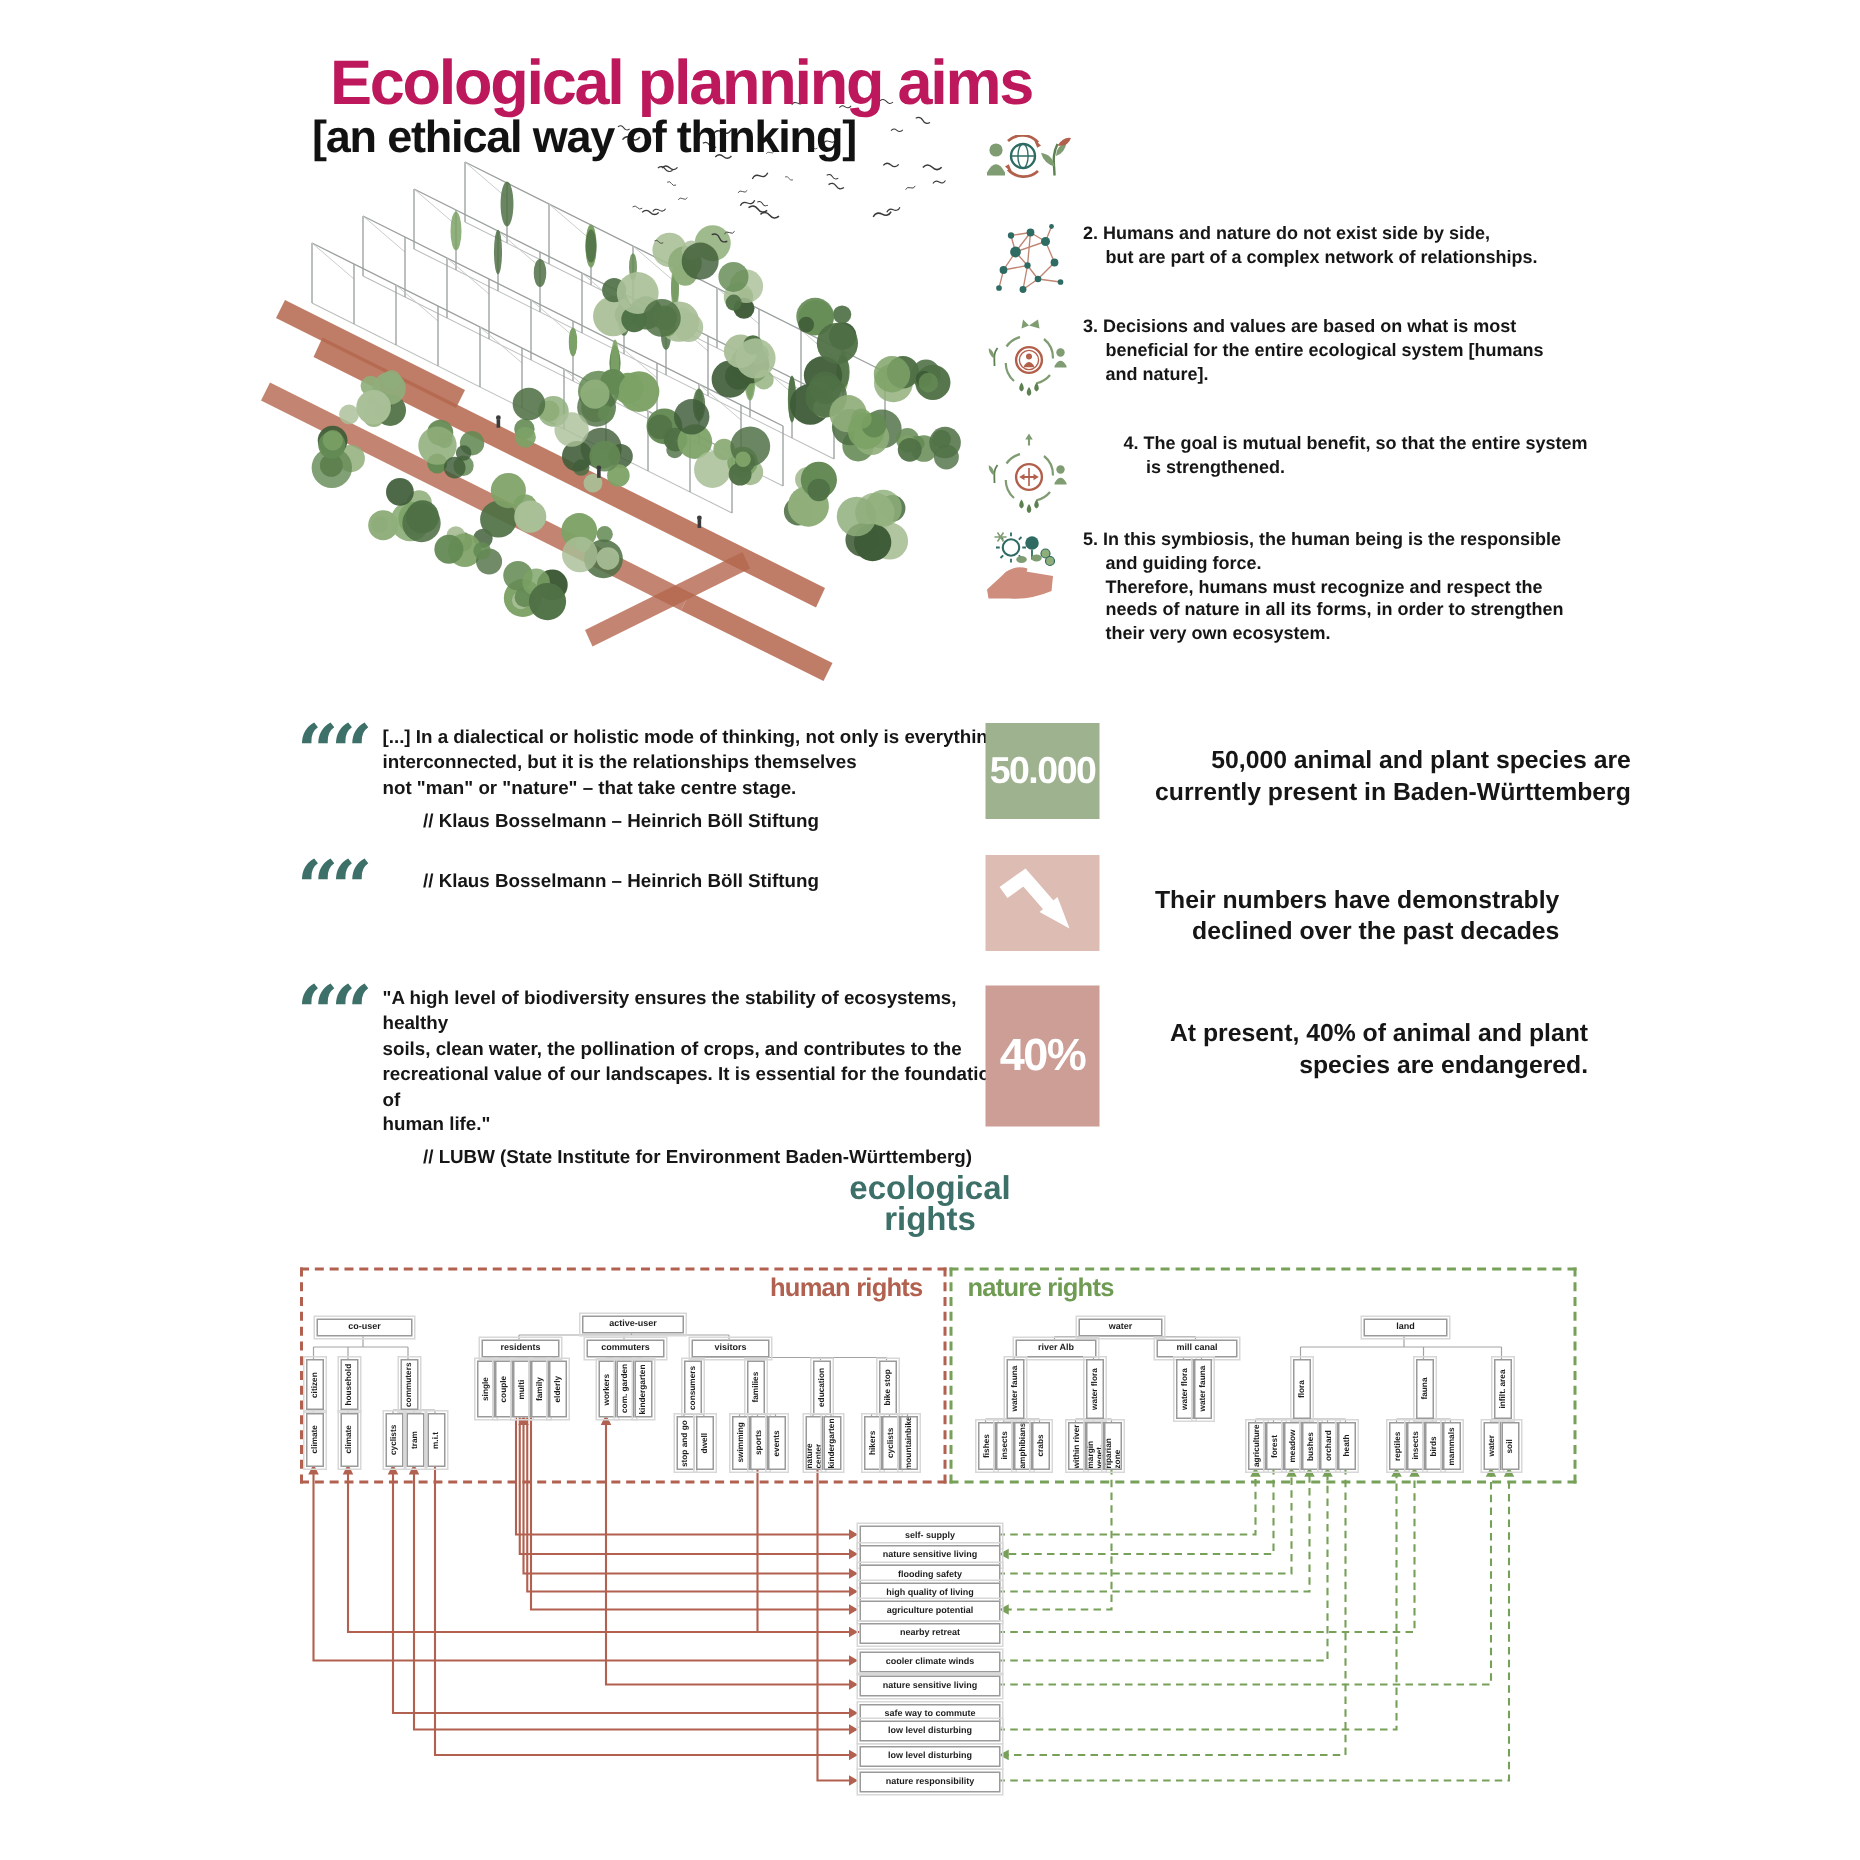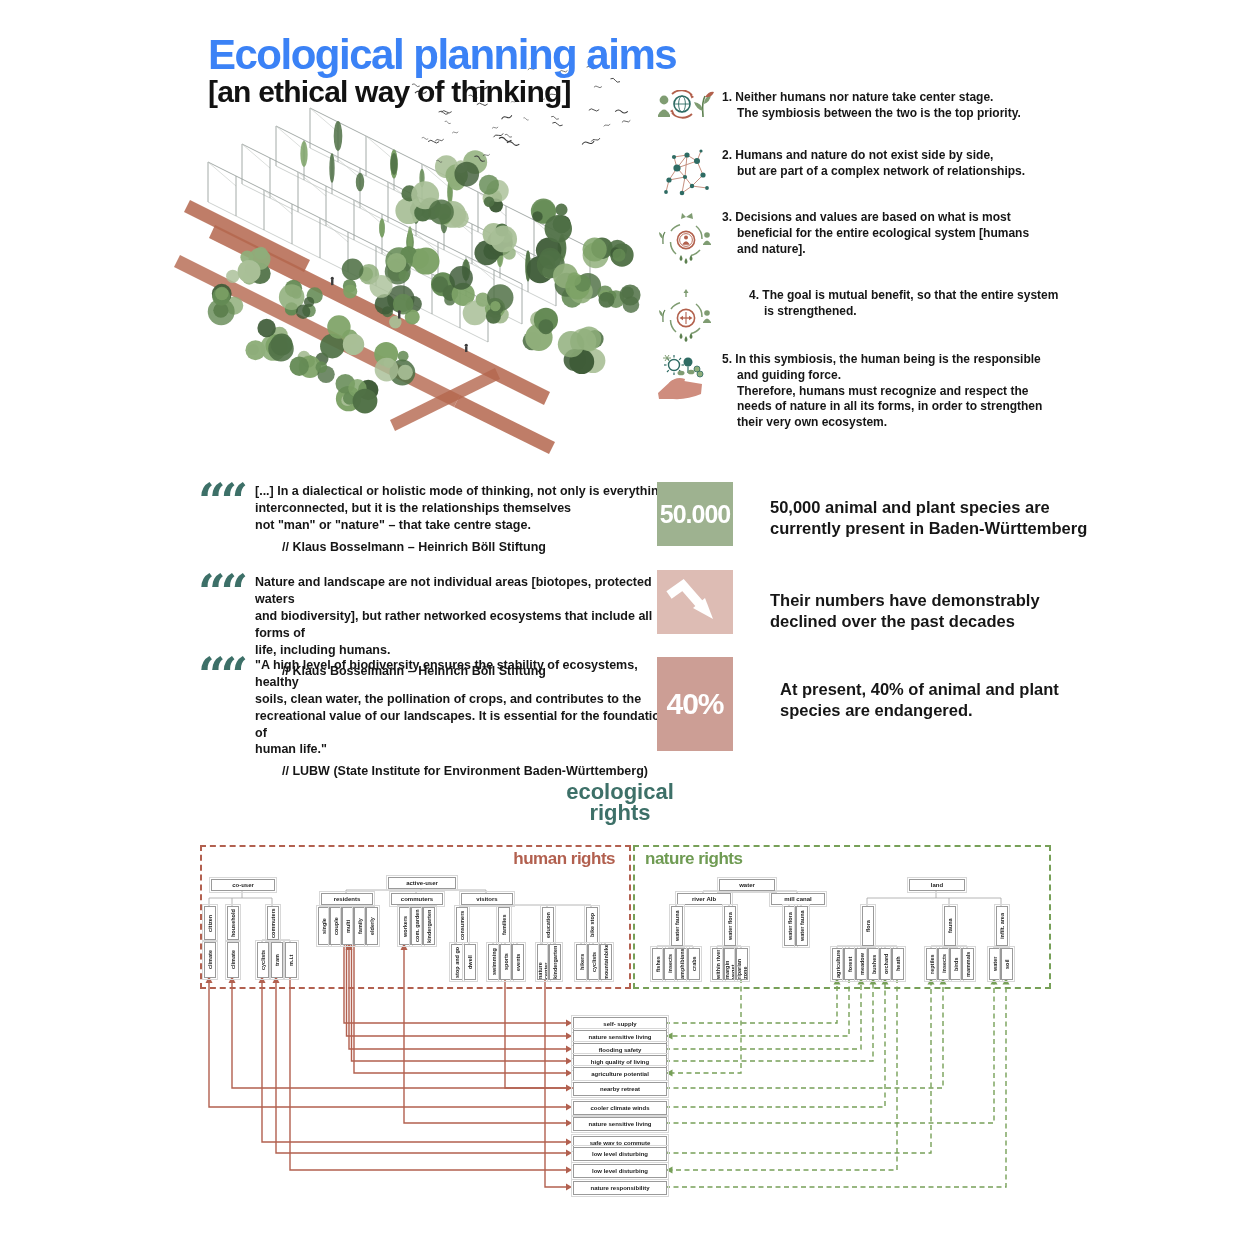--- a/index.html
+++ b/index.html
@@ -1,38 +1,38 @@
 <!DOCTYPE html>
 <html><head>
 <meta charset="utf-8">
 <style>
   html,body{margin:0;padding:0;background:#fff;}
   .page{position:relative;width:1240px;height:1240px;background:#fff;overflow:hidden;
         font-family:"Liberation Sans",sans-serif;color:#161616;}
   
   .title{position:absolute;left:208px;top:34px;line-height:1.0;z-index:3;}
-  .title-main{font-size:42px;font-weight:bold;letter-spacing:-1.5px;color:#3b82f6;}
+  .title-main{font-size:42px;font-weight:bold;letter-spacing:-1.5px;color:#be185d;margin-left:12px;}
   .title-sub{font-size:30px;font-weight:bold;letter-spacing:-0.8px;color:#121212;margin-top:1px;}
   
   #illu{position:absolute;left:160px;top:50px;z-index:1;}
   
   .principle{position:absolute;display:flex;align-items:flex-start;z-index:2;}
   .p-icon{width:72px;flex:0 0 72px;display:flex;justify-content:center;}
   .p-text{font-size:12px;font-weight:bold;line-height:1.32;white-space:pre-line;
           padding-left:15px;text-indent:-15px;width:480px;}
   
   .quote{position:absolute;z-index:2;}
   .qmark{position:absolute;left:0;top:-6px;font-family:"DejaVu Serif",serif;font-weight:bold;
          font-size:48px;color:#3d7068;letter-spacing:-5px;line-height:1;}
   .q-text{margin-left:57px;width:420px;font-size:12.5px;font-weight:bold;line-height:1.35;white-space:pre-line;}
   .q-attr{margin-left:84px;margin-top:6px;font-size:12.5px;font-weight:bold;}
   
   .stat-box{position:absolute;display:flex;align-items:center;justify-content:center;z-index:2;}
   .stat-value{color:#fff;font-weight:bold;letter-spacing:-1px;}
-  .stat-text{position:absolute;font-size:16.5px;font-weight:bold;line-height:1.3;white-space:pre-line;z-index:2;}
+  .stat-text{position:absolute;font-size:16.5px;font-weight:bold;line-height:1.3;white-space:pre-line;z-index:2;text-align:right;}
   
   .eco-title{position:absolute;left:520px;top:782px;width:200px;text-align:center;
              font-size:22px;font-weight:bold;color:#3d7068;line-height:0.95;z-index:3;}
   .dash-box{position:absolute;z-index:0;}
   .dash-human{left:200px;top:845px;width:427px;height:140px;border:2px dashed #b2604f;}
   .dash-nature{left:633px;top:845px;width:414px;height:140px;border:2px dashed #77a058;}
   .rights-label{position:absolute;font-size:17px;font-weight:bold;z-index:3;letter-spacing:-0.5px;}
   .rights-human{left:365px;top:849px;width:250px;text-align:right;color:#b2604f;}
   .rights-nature{left:645px;top:849px;color:#6f9b53;}
   #dsvg{position:absolute;left:0;top:0;z-index:1;pointer-events:none;}
@@ -389,22 +389,20 @@
         <path d="M15,4 A14,14 0 0 1 35,5" fill="none" stroke="#b2604c" stroke-width="1.8"></path>
         <polygon points="37,7 32,2.5 34.5,8.5" fill="#b2604c"></polygon>
         <path d="M35,24 A14,14 0 0 1 15,23" fill="none" stroke="#b2604c" stroke-width="1.8"></path>
         <polygon points="13,21 18,25.5 15.5,19.5" fill="#b2604c"></polygon>
         <path d="M46,27 C46,20 44,14 48,6" fill="none" stroke="#5d8050" stroke-width="1.6"></path>
         <path d="M46,21 Q39,19 37,12 Q45,13 46,21 Z" fill="#7f9c72"></path>
         <path d="M47,14 Q53,12 54,5 Q47,7 47,14 Z" fill="#7f9c72"></path>
         <path d="M48,7 Q52,1 57,2 Q55,8 48,7 Z" fill="#b2604c"></path>
       </svg>
     </div>
-    <div class="p-text">1. Neither humans nor nature take center stage.
-The symbiosis between the two is the top priority.</div>
   </div>
 
   <div class="principle" style="left:650px;top:148px;">
     <div class="p-icon">
       <svg width="50" height="52" viewBox="0 0 50 52">
         <g stroke="#c08573" stroke-width="0.9">
           <line x1="8" y1="32" x2="16" y2="20"></line>
             <line x1="16" y1="20" x2="24" y2="29"></line>
           <line x1="16" y1="20" x2="13" y2="9"></line>
             <line x1="13" y1="9" x2="26" y2="7"></line>
@@ -534,23 +532,20 @@
 
   <div class="quote" style="left:198px;top:483px;">
     <div class="qmark">““</div>
     <div class="q-text">[...] In a dialectical or holistic mode of thinking, not only is everything
 interconnected, but it is the relationships themselves
 not "man" or "nature" – that take centre stage.</div>
     <div class="q-attr">// Klaus Bosselmann – Heinrich Böll Stiftung</div>
   </div>
   <div class="quote" style="left:198px;top:574px;">
     <div class="qmark">““</div>
-    <div class="q-text">Nature and landscape are not individual areas [biotopes, protected waters
-and biodiversity], but rather networked ecosystems that include all forms of
-life, including humans.</div>
     <div class="q-attr">// Klaus Bosselmann – Heinrich Böll Stiftung</div>
   </div>
   <div class="quote" style="left:198px;top:657px;">
     <div class="qmark">““</div>
     <div class="q-text">"A high level of biodiversity ensures the stability of ecosystems, healthy
 soils, clean water, the pollination of crops, and contributes to the
 recreational value of our landscapes. It is essential for the foundations of
 human life."</div>
     <div class="q-attr">// LUBW (State Institute for Environment Baden-Württemberg)</div>
   </div>

